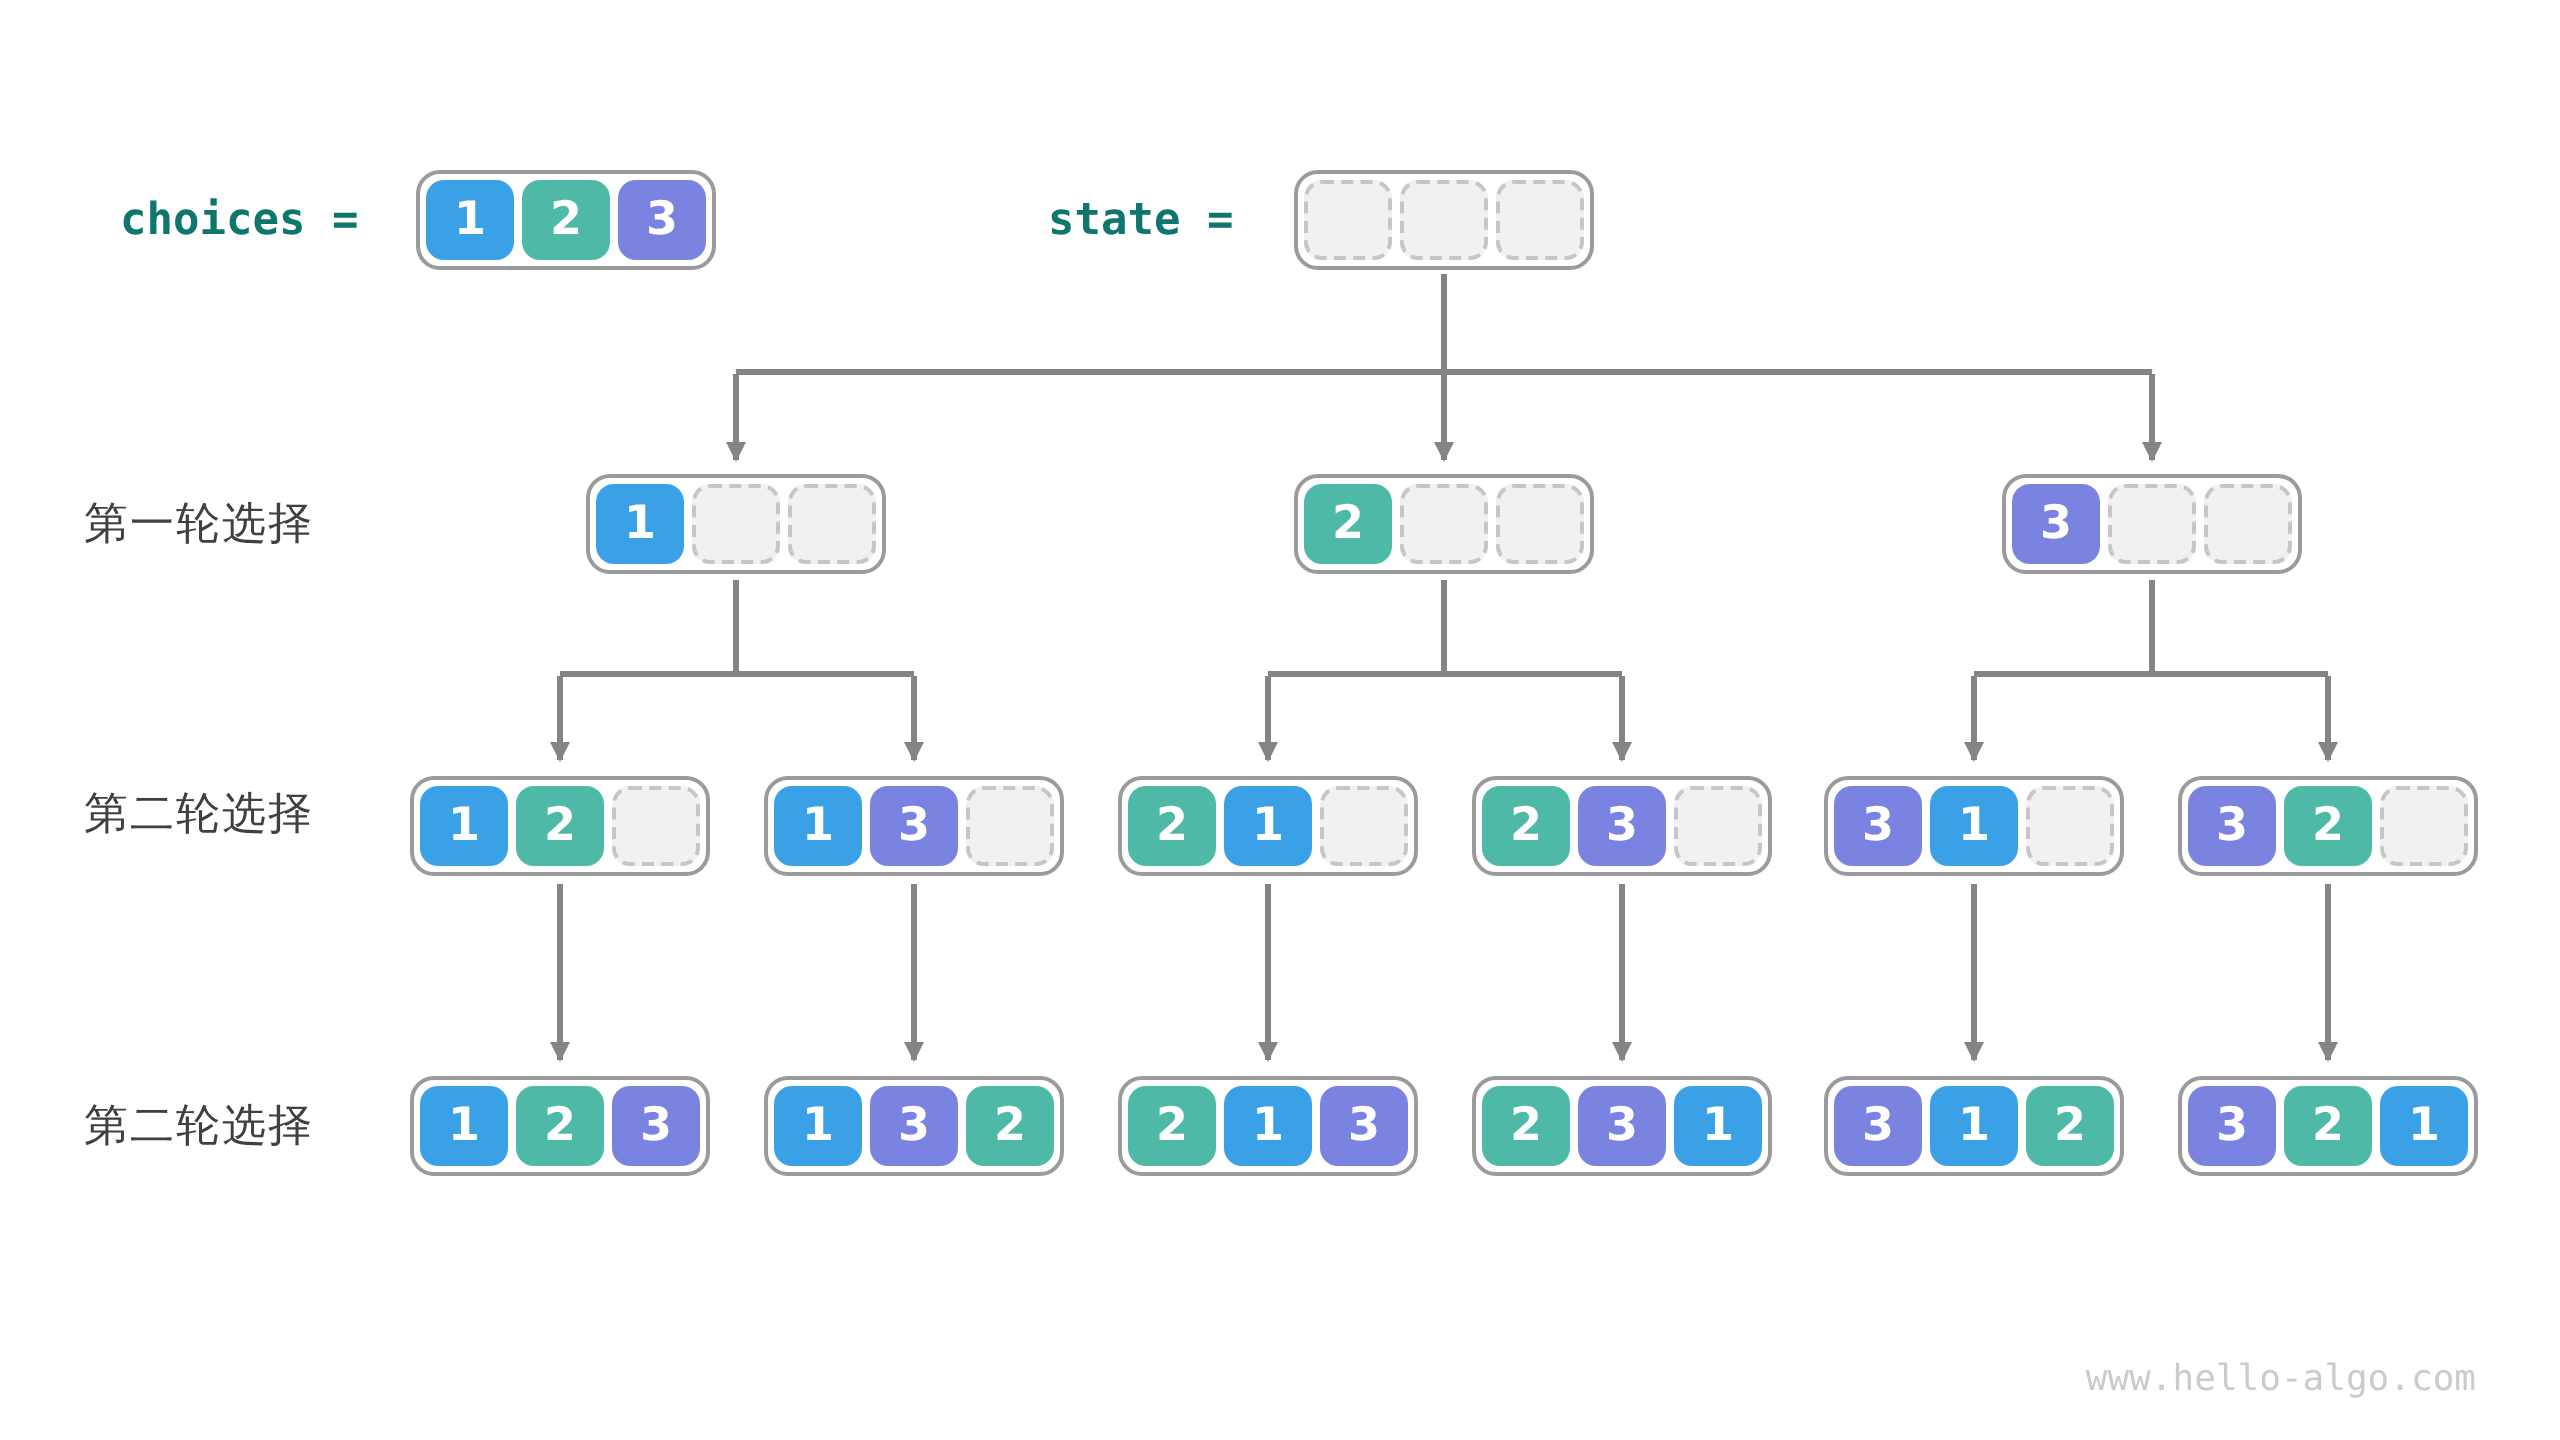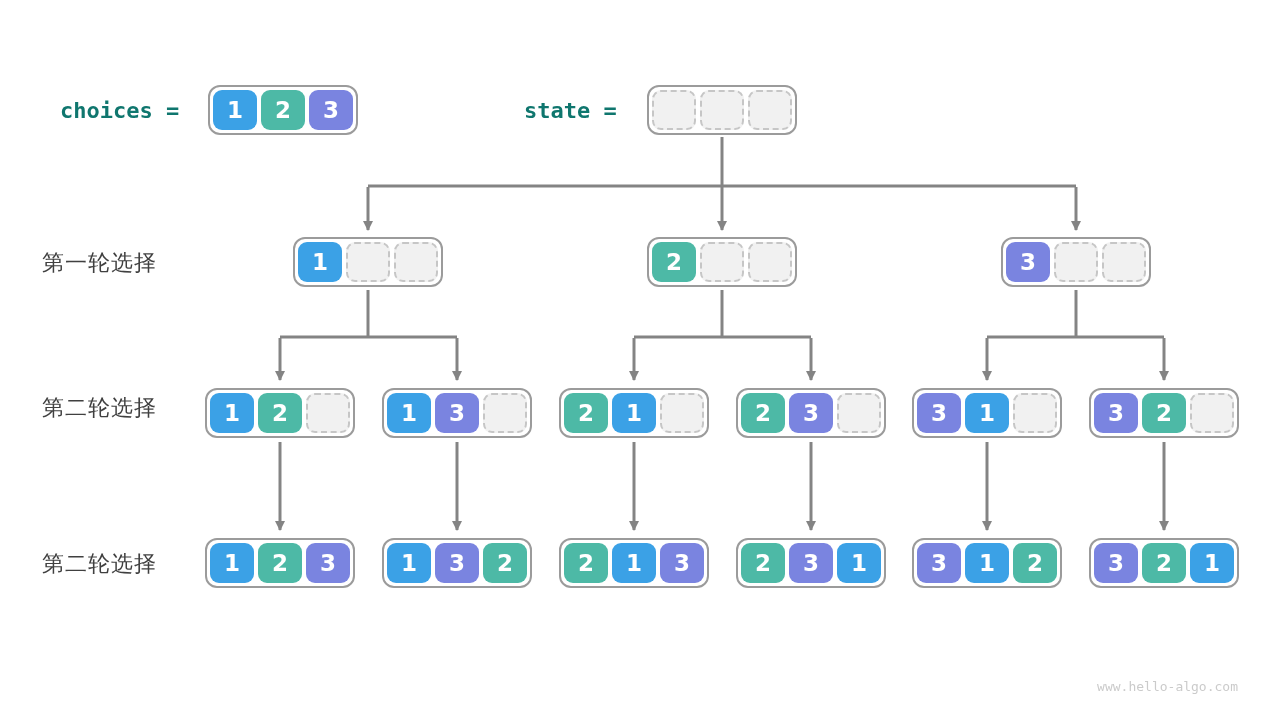--- a/index.html
+++ b/index.html
@@ -26,21 +26,21 @@
     width:44px; height:40px; border-radius:9px; box-sizing:border-box;
     display:flex; align-items:center; justify-content:center;
     font-size:23px; font-weight:600; color:#ffffff;
   }
   .cell.empty {
     background:#f1f1f1; border:2px dashed #c6c6c6;
   }
   .watermark {
     position:absolute; right:42px; top:679px;
     font-family:"DejaVu Sans Mono","Liberation Mono",monospace;
-    font-size:13px; color:#cbcbcb;
+    font-size:18px; color:#cbcbcb;
   }
 </style>
 </head>
 <body>
 
 <div id="canvas">
 
   <svg id="connectors" width="1280" height="720" viewBox="0 0 1280 720">
     <defs>
       <marker id="arrow" markerUnits="userSpaceOnUse" markerWidth="14" markerHeight="14" refX="10" refY="6" orient="auto">

